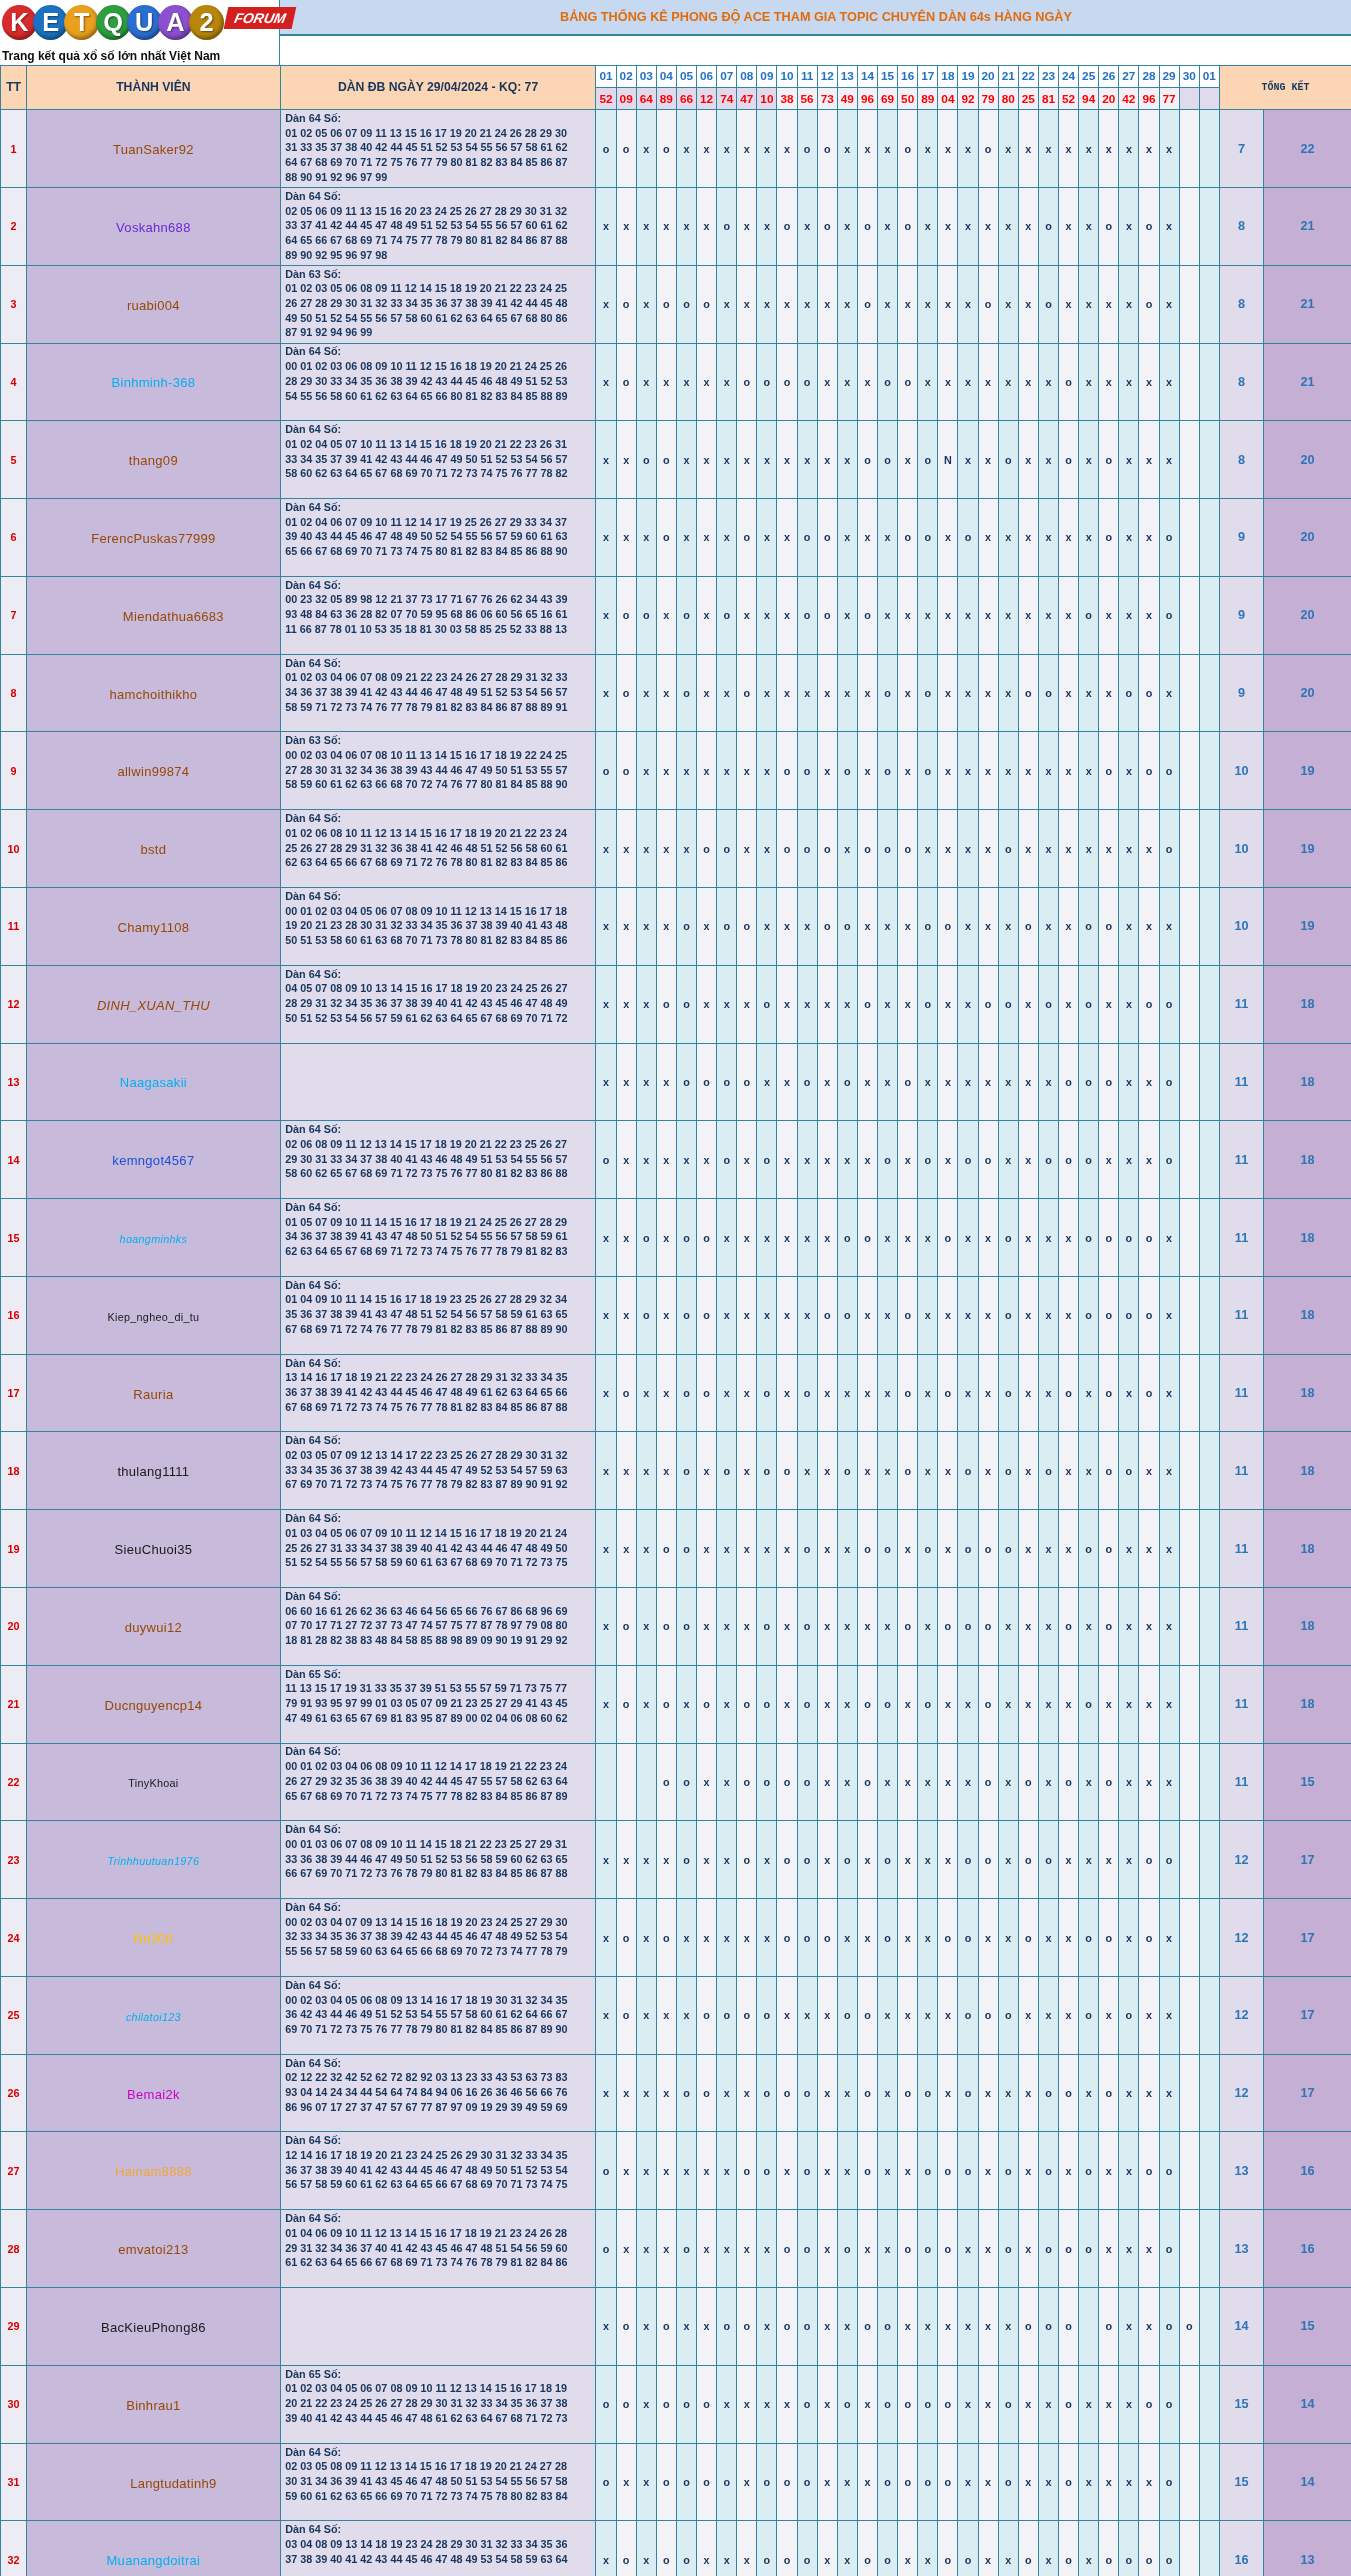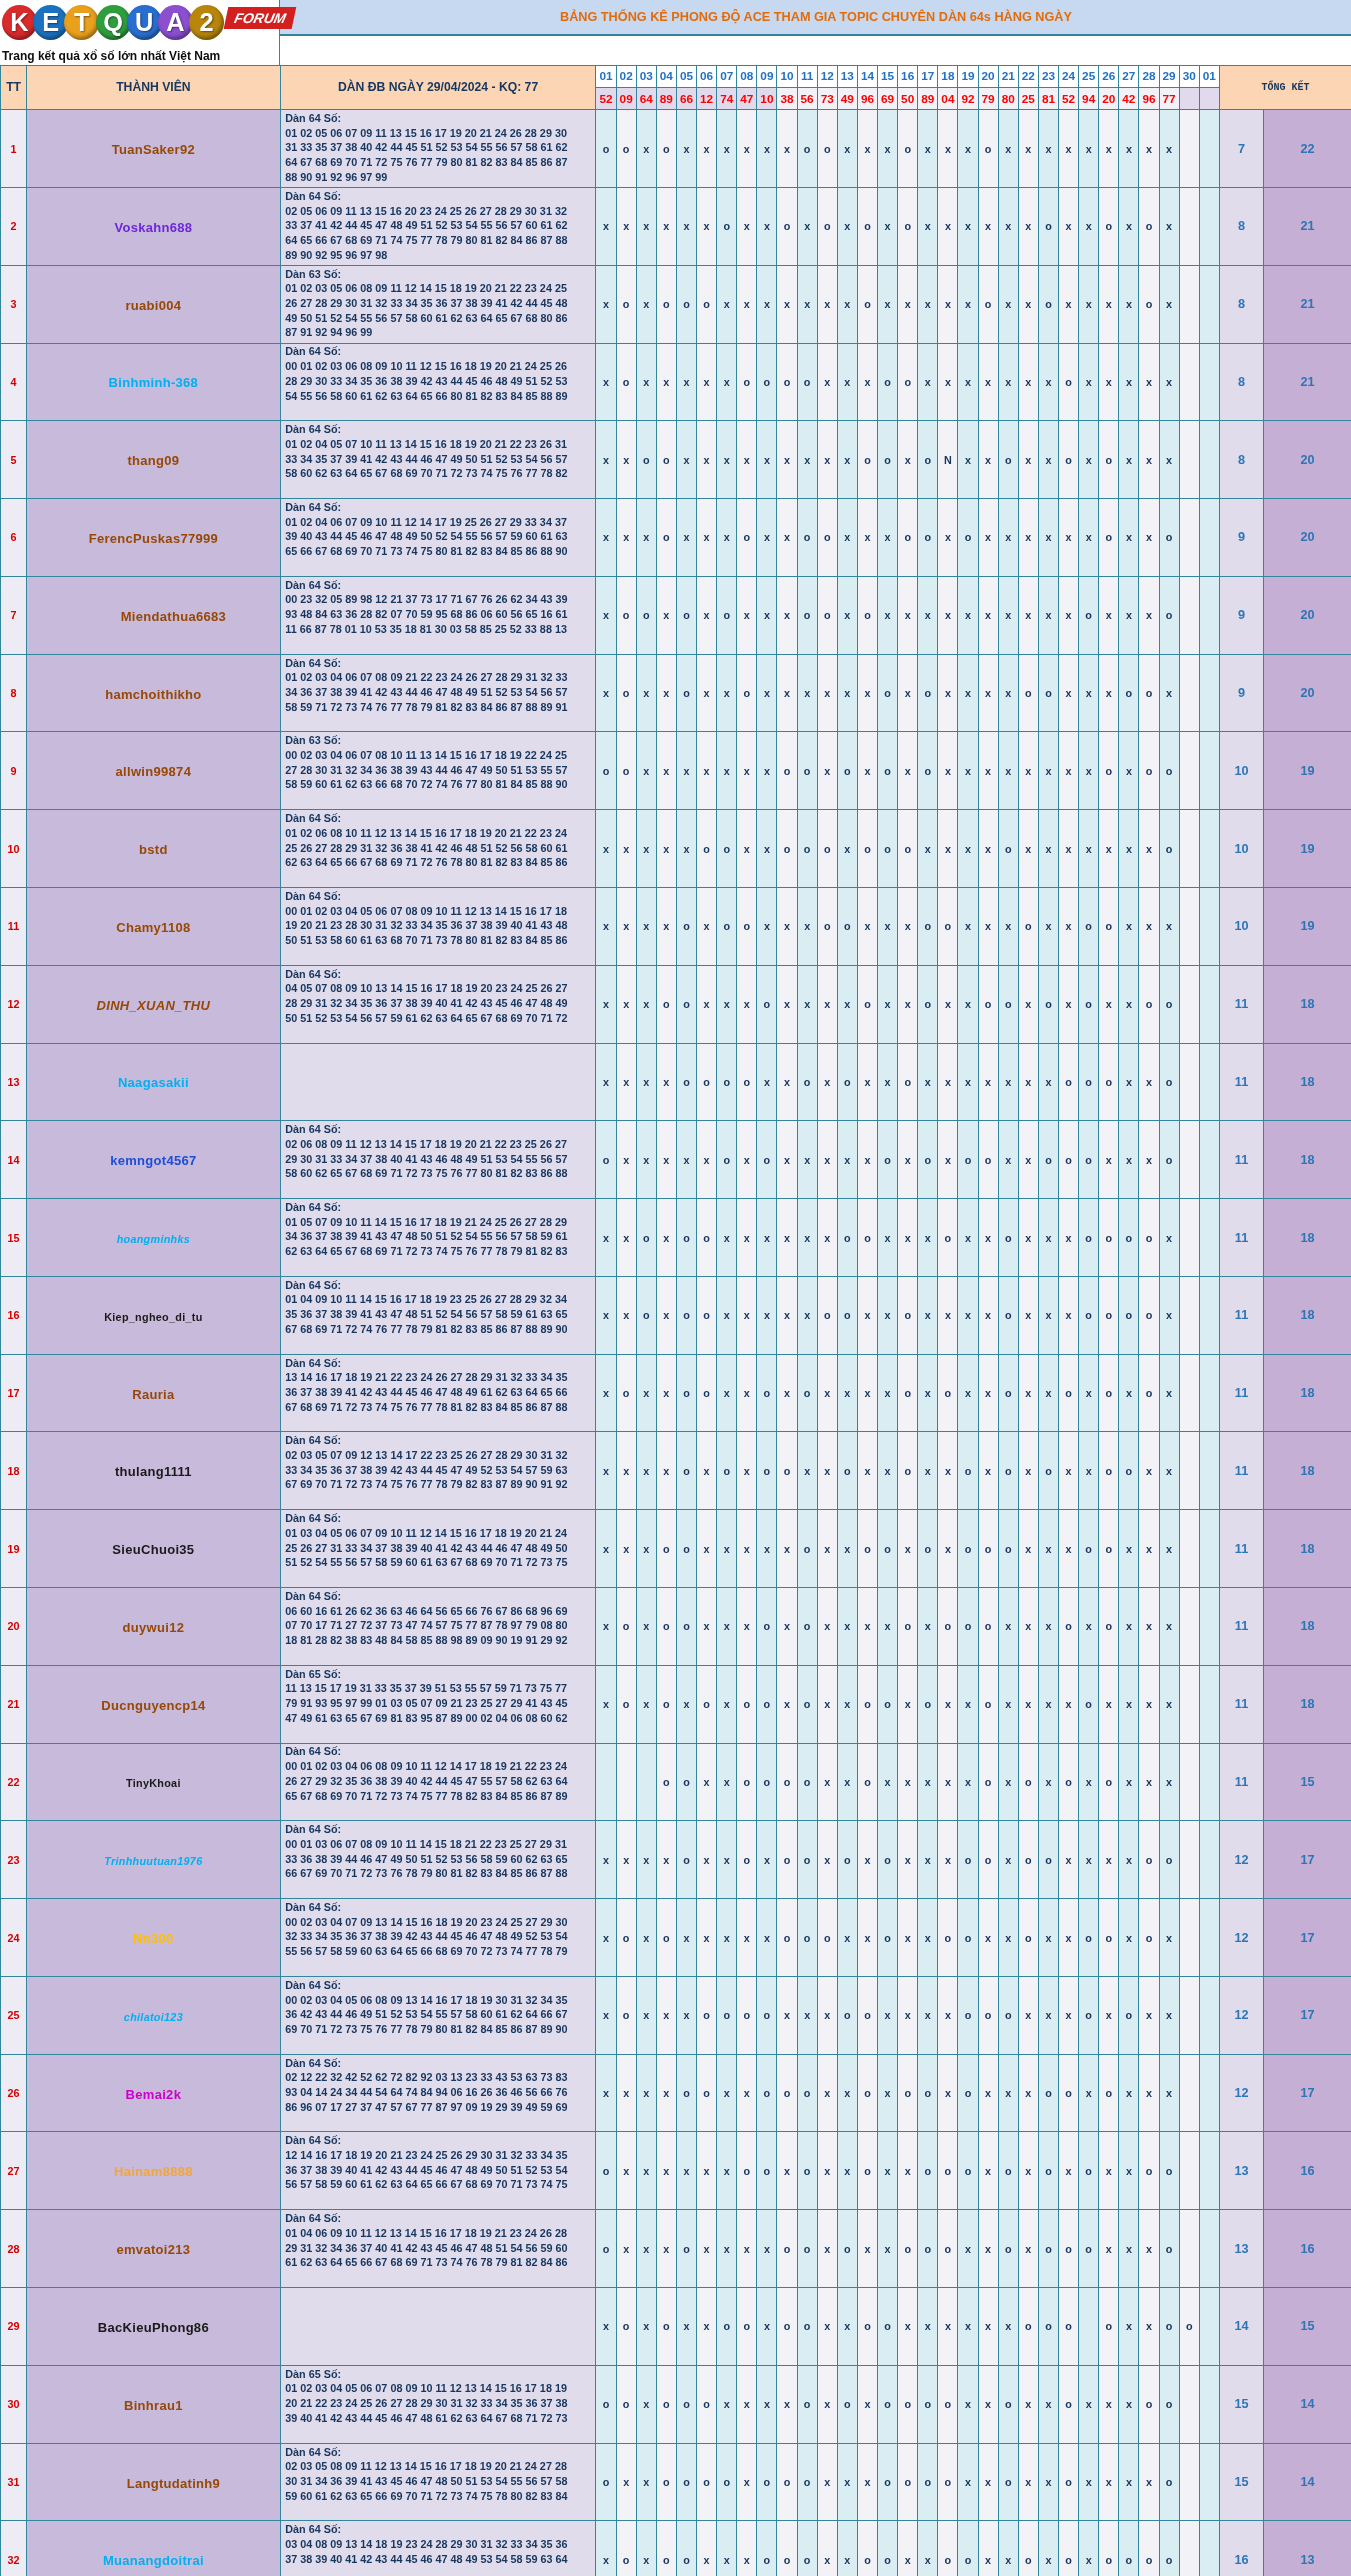--- a/index.html
+++ b/index.html
@@ -29,21 +29,21 @@
   th, td { border:1.5px solid #31859c; padding:0; overflow:hidden; }
   thead th.h-peach { background:#fcd5b4; color:#17375e; font-size:12.2px; font-weight:bold; }
   th.day-label { background:#ffffff; color:#2272c5; font-weight:bold; font-size:11.8px; text-align:center; height:21.6px; }
   td.day-result { color:#ff0000; font-weight:bold; font-size:11.8px; text-align:center; height:21px; }
   .res-lav { background:#e0daec; }
   .res-white { background:#f2f1f7; }
 
   tbody td { height:75px; }
   td.tt-cell { background:#edebf3; color:#d40000; font-weight:bold; font-size:10.8px; text-align:center; }
   td.member-cell { background:#c8bada; text-align:center; vertical-align:middle; }
-  .member-name { font-weight:bold; font-size:13px; letter-spacing:0.3px;margin-top:44px; }
+  .member-name { font-weight:normal; font-size:13px; letter-spacing:0.3px;margin-top:44px; }
   .member-name.is-italic { font-style:italic; }
   .member-name.is-small { font-size:10.8px; }
   td.dan-cell { background:#e0dcec; color:#17365d; font-size:10.8px; font-weight:600;
                 padding:0.9px 3.8px 0.9px 4.7px; vertical-align:top; line-height:14.7px; white-space:nowrap; }
   td.mark-cell { text-align:center; font-weight:bold; font-size:10.8px; color:#17365d; }
   .col-odd  { background:#d9edf3; }
   .col-even { background:#f3f2f7; }
   td.sum-o { background:#e0dcec; color:#2e75b6; font-weight:bold; font-size:12.7px; text-align:center; }
   td.sum-x { background:#c5afd4; color:#2e75b6; font-weight:bold; font-size:12.7px; text-align:center; }
 </style>

